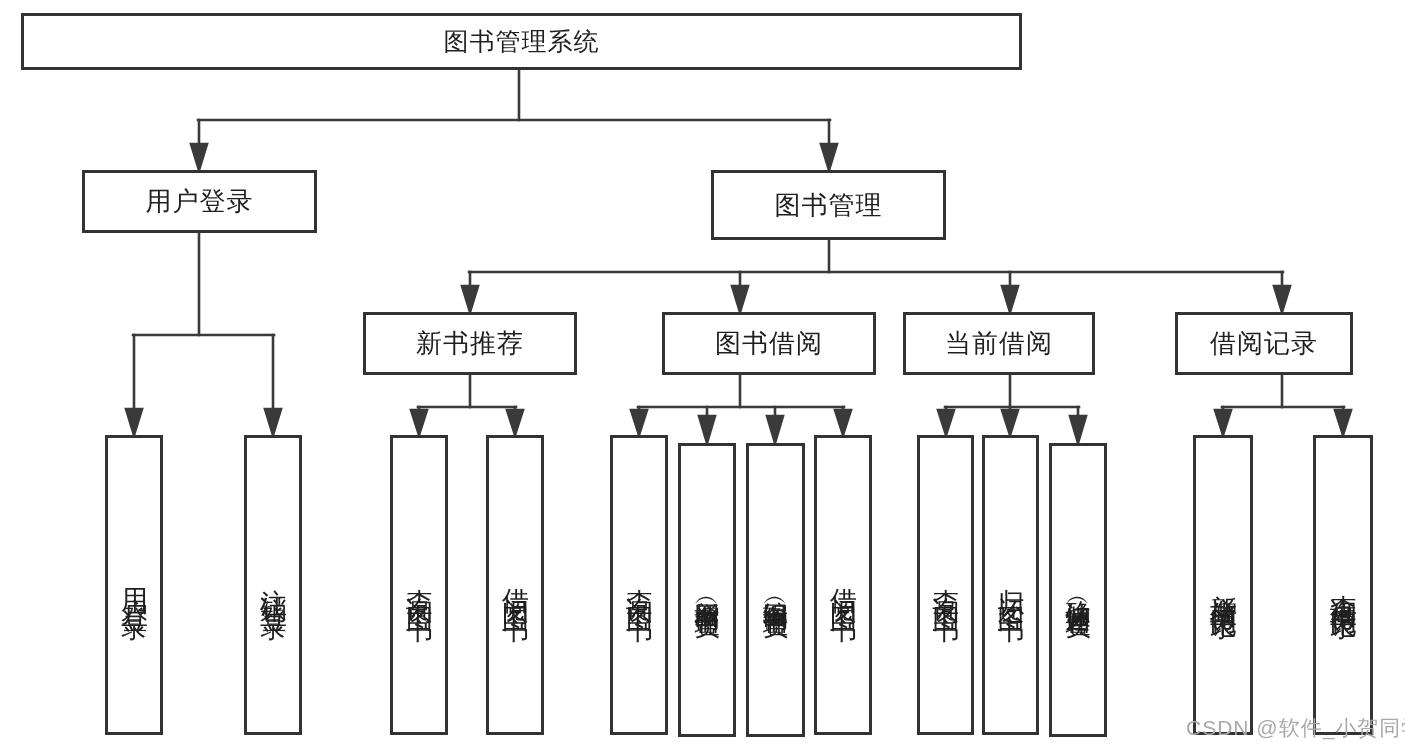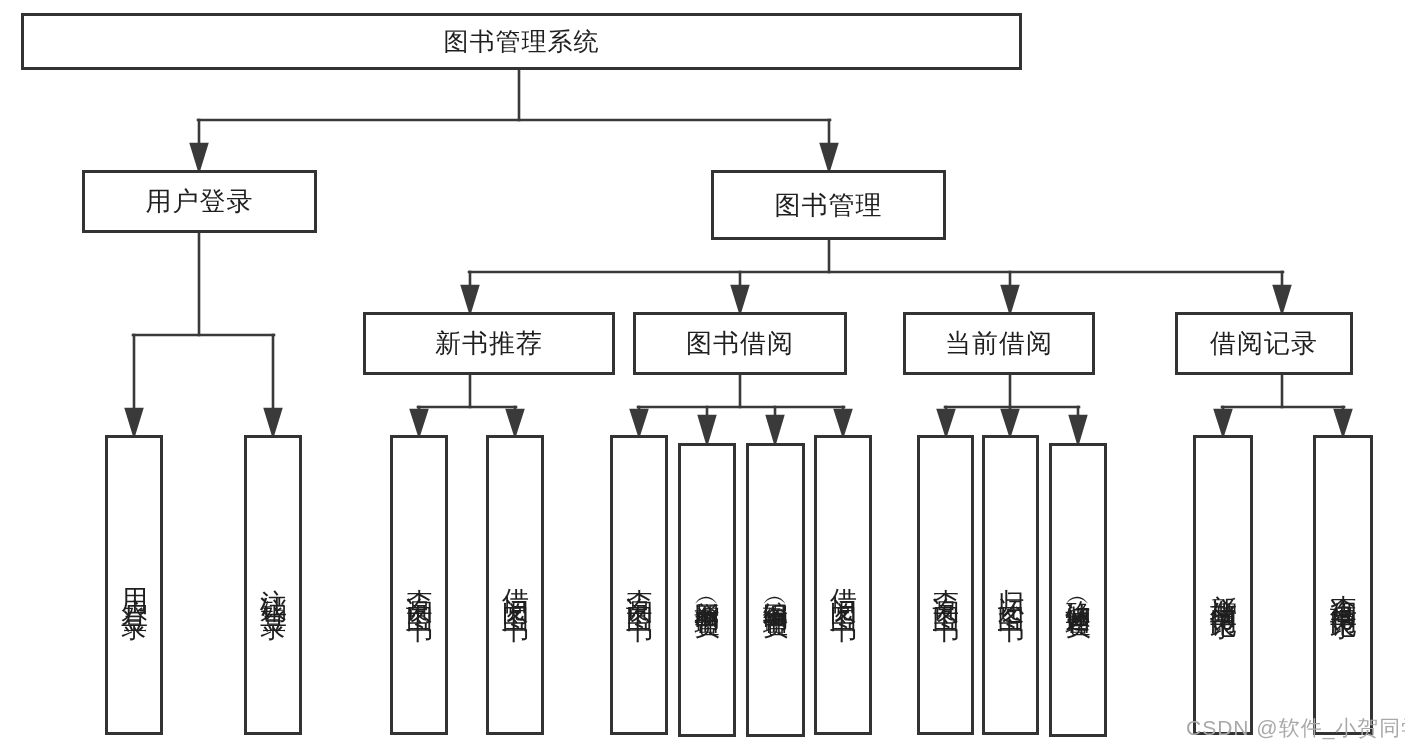--- a/index.html
+++ b/index.html
@@ -137,24 +137,24 @@
     <span class="lbl">图书管理系统</span>
   </div>
 
   <div class="node" style="left:82px; top:170px; width:235px; height:63px;">
     <span class="lbl">用户登录</span>
   </div>
   <div class="node" style="left:711px; top:170px; width:235px; height:70px;">
     <span class="lbl">图书管理</span>
   </div>
 
-  <div class="node" style="left:363px; top:312px; width:252px; height:63px;">
+  <div class="node" style="left:363px; top:312px; width:214px; height:63px;">
     <span class="lbl">新书推荐</span>
   </div>
-  <div class="node" style="left:633px; top:312px; width:214px; height:63px;">
+  <div class="node" style="left:662px; top:312px; width:214px; height:63px;">
     <span class="lbl">图书借阅</span>
   </div>
   <div class="node" style="left:903px; top:312px; width:192px; height:63px;">
     <span class="lbl">当前借阅</span>
   </div>
   <div class="node" style="left:1175px; top:312px; width:178px; height:63px;">
     <span class="lbl">借阅记录</span>
   </div>
 
   <div class="node leaf" style="left:105px; top:435px; width:58px; height:300px;">

